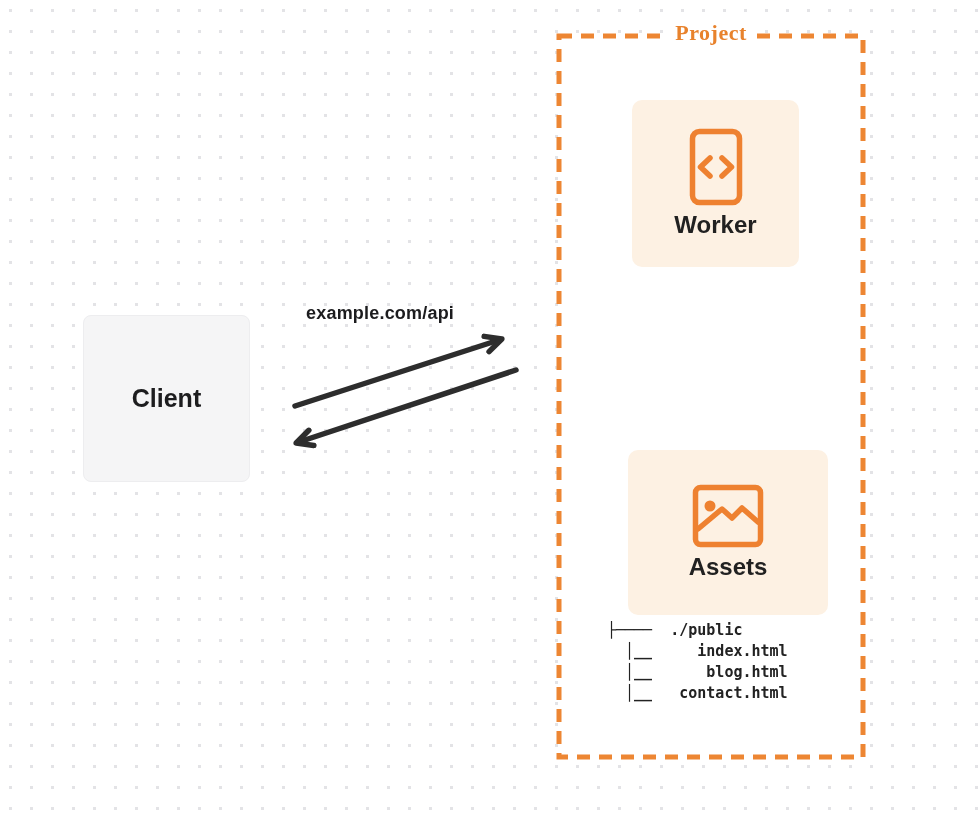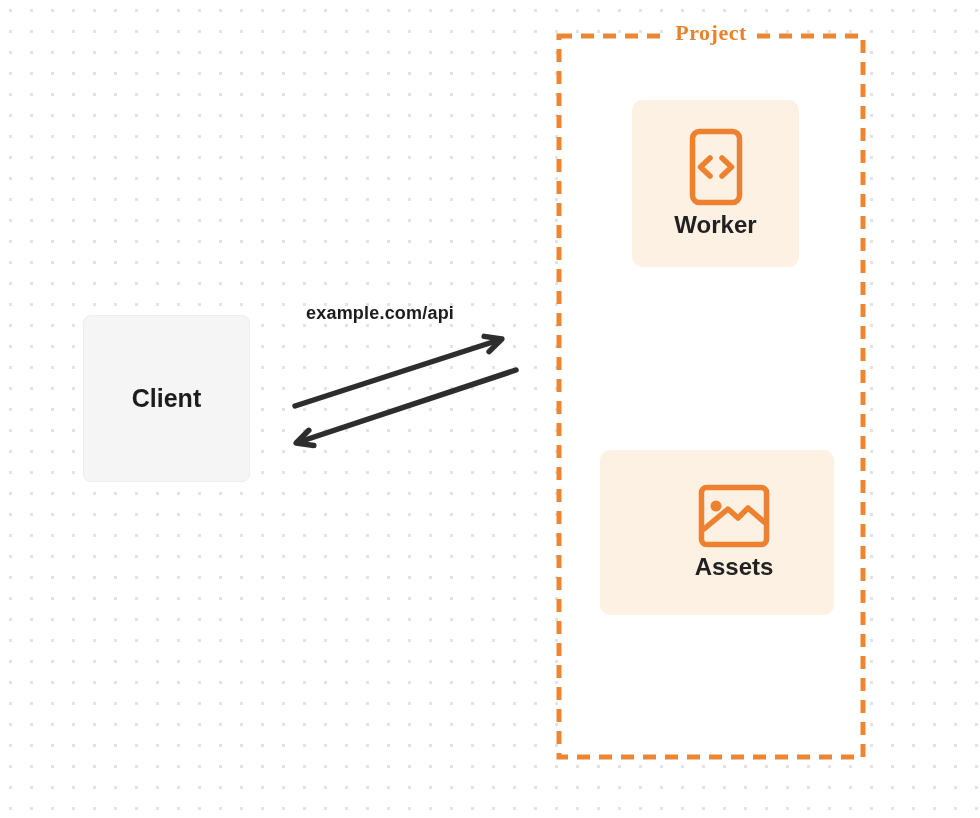--- a/index.html
+++ b/index.html
@@ -41,21 +41,21 @@
   .card {
     background: #fdf1e3;
     border-radius: 10px;
     display: flex;
     flex-direction: column;
     align-items: center;
     justify-content: center;
     gap: 1px;
   }
   .card-worker { left: 632px; top: 100px; width: 167px; height: 167px; }
-  .card-assets { left: 600px; top: 450px; width: 200px; height: 165px; padding-left: 34px; }
+  .card-assets { left: 628px; top: 450px; width: 200px; height: 165px; }
   .card-label {
     font-size: 24px;
     font-weight: bold;
     color: #212121;
   }
 
   
   .client-box {
     left: 83px; top: 315px; width: 165px; height: 165px;
     background: #f5f5f6;
@@ -129,20 +129,26 @@
     <span>
       <svg width="72" height="64" viewBox="0 0 72 64" aria-hidden="true">
         <rect x="3.5" y="3.5" width="65" height="57" rx="5" fill="none" stroke="#ee8130" stroke-width="5.5"></rect>
         <circle cx="18" cy="22" r="5.5" fill="#ee8130"></circle>
         <path d="M6 45 L30 25 L40 34 L50 24 L66 38" fill="none" stroke="#ee8130" stroke-width="5.5" stroke-linecap="round" stroke-linejoin="round"></path>
       </svg>
     </span>
     <span class="card-label">Assets</span>
   </div>
 
+  <div class="abs file-tree">
+    <div class="tree-line">├────  ./public</div>
+    <div class="tree-line">  │__     index.html</div>
+    <div class="tree-line">  │__      blog.html</div>
+    <div class="tree-line">  │__   contact.html</div>
+  </div>
 
   <div class="abs client-box">
     <span class="client-label">Client</span>
   </div>
 
   <div class="abs url-label">example.com/api</div>
 
 </div>
 
 </body></html>

